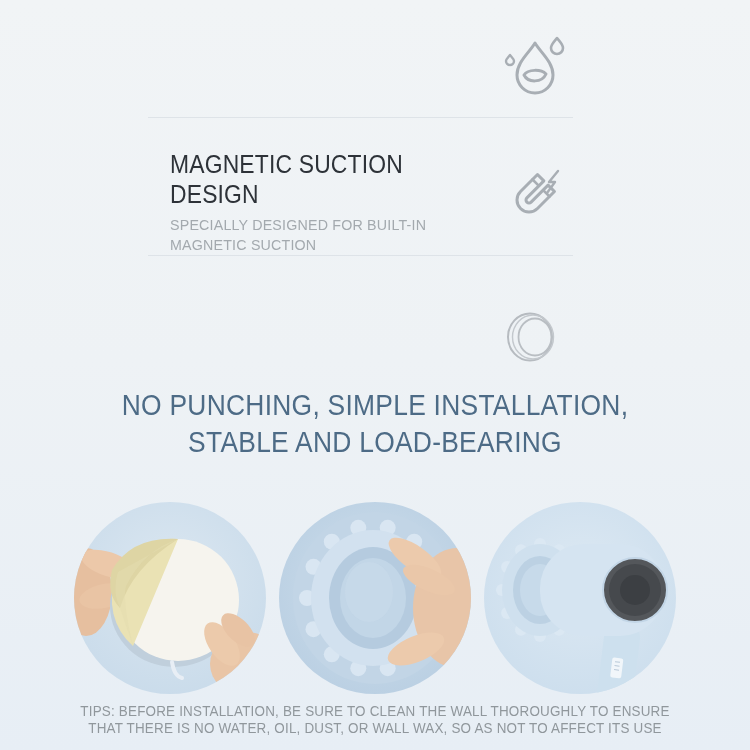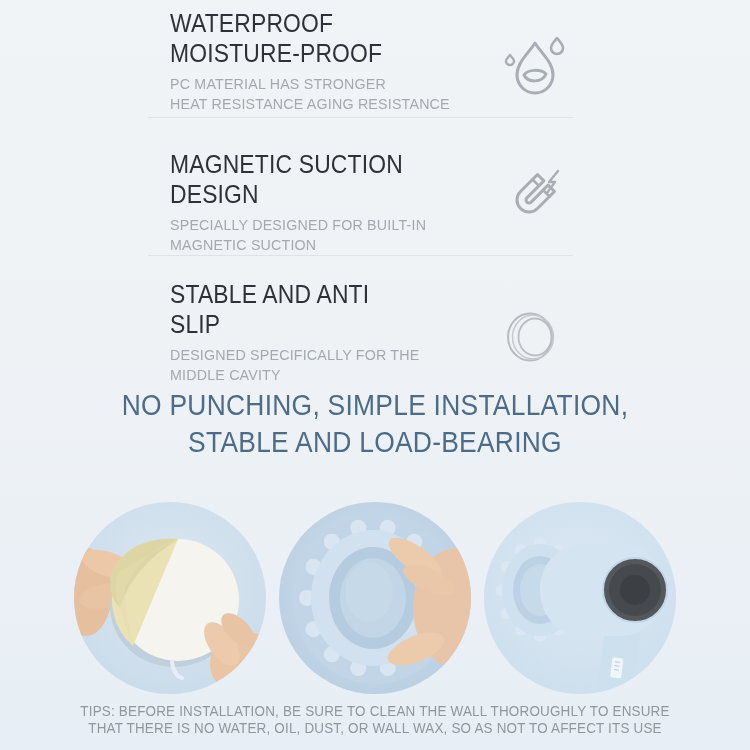--- a/index.html
+++ b/index.html
@@ -52,26 +52,20 @@
     text-align:center;font-size:14px;line-height:17px;
     color:#90979c;white-space:pre-line;
     transform:scaleX(.96);transform-origin:375px 0;letter-spacing:.2px;
   }
 </style>
 </head>
 <body>
 
 <div class="page">
 
-  <div class="feature f1">
-    <h2 class="ftitle">WATERPROOF
-MOISTURE-PROOF</h2>
-    <p class="fsub">PC MATERIAL HAS STRONGER
-HEAT RESISTANCE AGING RESISTANCE</p>
-  </div>
   <div class="ficon icon1">
     <svg viewBox="0 0 76 76" fill="none" stroke="#a8aeb4" stroke-width="3" stroke-linecap="round" stroke-linejoin="round">
       <path d="M38 13 C44 23 56 32 56 45 A18 18 0 0 1 20 45 C20 32 32 23 38 13 Z"></path>
       <path d="M27 45 C31 53 45 53 49 44 C44 39 31 39 27 45 Z"></path>
       <path d="M60 8 C62.5 11.5 66 14.5 66 18 A6 6 0 0 1 54 18 C54 14.5 57.5 11.5 60 8 Z" stroke-width="2.6"></path>
       <path d="M13 25 C14.5 27 17 29 17 31 A4 4 0 0 1 9 31 C9 29 11.5 27 13 25 Z" stroke-width="2.4"></path>
     </svg>
   </div>
   <div class="divider d1"></div>
 
@@ -85,26 +79,20 @@
     <svg viewBox="0 0 70 70" fill="none" stroke="#a8aeb4" stroke-width="3" stroke-linecap="round" stroke-linejoin="round">
       <g transform="rotate(45 30 38)">
         <path d="M18 14 L18 38 A12 12 0 0 0 42 38 L42 14 L33 14 L33 38 A3 3 0 0 1 27 38 L27 14 Z"></path>
         <path d="M18 21 L27 21 M33 21 L42 21" stroke-width="2.6"></path>
       </g>
       <path d="M59 9 l-9 11 h6 l-8 11" stroke-width="2.4"></path>
     </svg>
   </div>
   <div class="divider d2"></div>
 
-  <div class="feature f3">
-    <h2 class="ftitle">STABLE AND ANTI
-SLIP</h2>
-    <p class="fsub">DESIGNED SPECIFICALLY FOR THE
-MIDDLE CAVITY</p>
-  </div>
   <div class="ficon icon3">
     <svg viewBox="0 0 62 62" fill="none">
       <ellipse cx="28" cy="31" rx="22" ry="23.5" stroke="#b6bbc0" stroke-width="2"></ellipse>
       <ellipse cx="31" cy="31" rx="20.5" ry="22" stroke="#c3c8cd" stroke-width="1.4"></ellipse>
       <ellipse cx="33" cy="31" rx="16.5" ry="18.5" stroke="#b9bec3" stroke-width="1.8"></ellipse>
     </svg>
   </div>
 
   <h1 class="headline">NO PUNCHING, SIMPLE INSTALLATION,
 STABLE AND LOAD-BEARING</h1>

